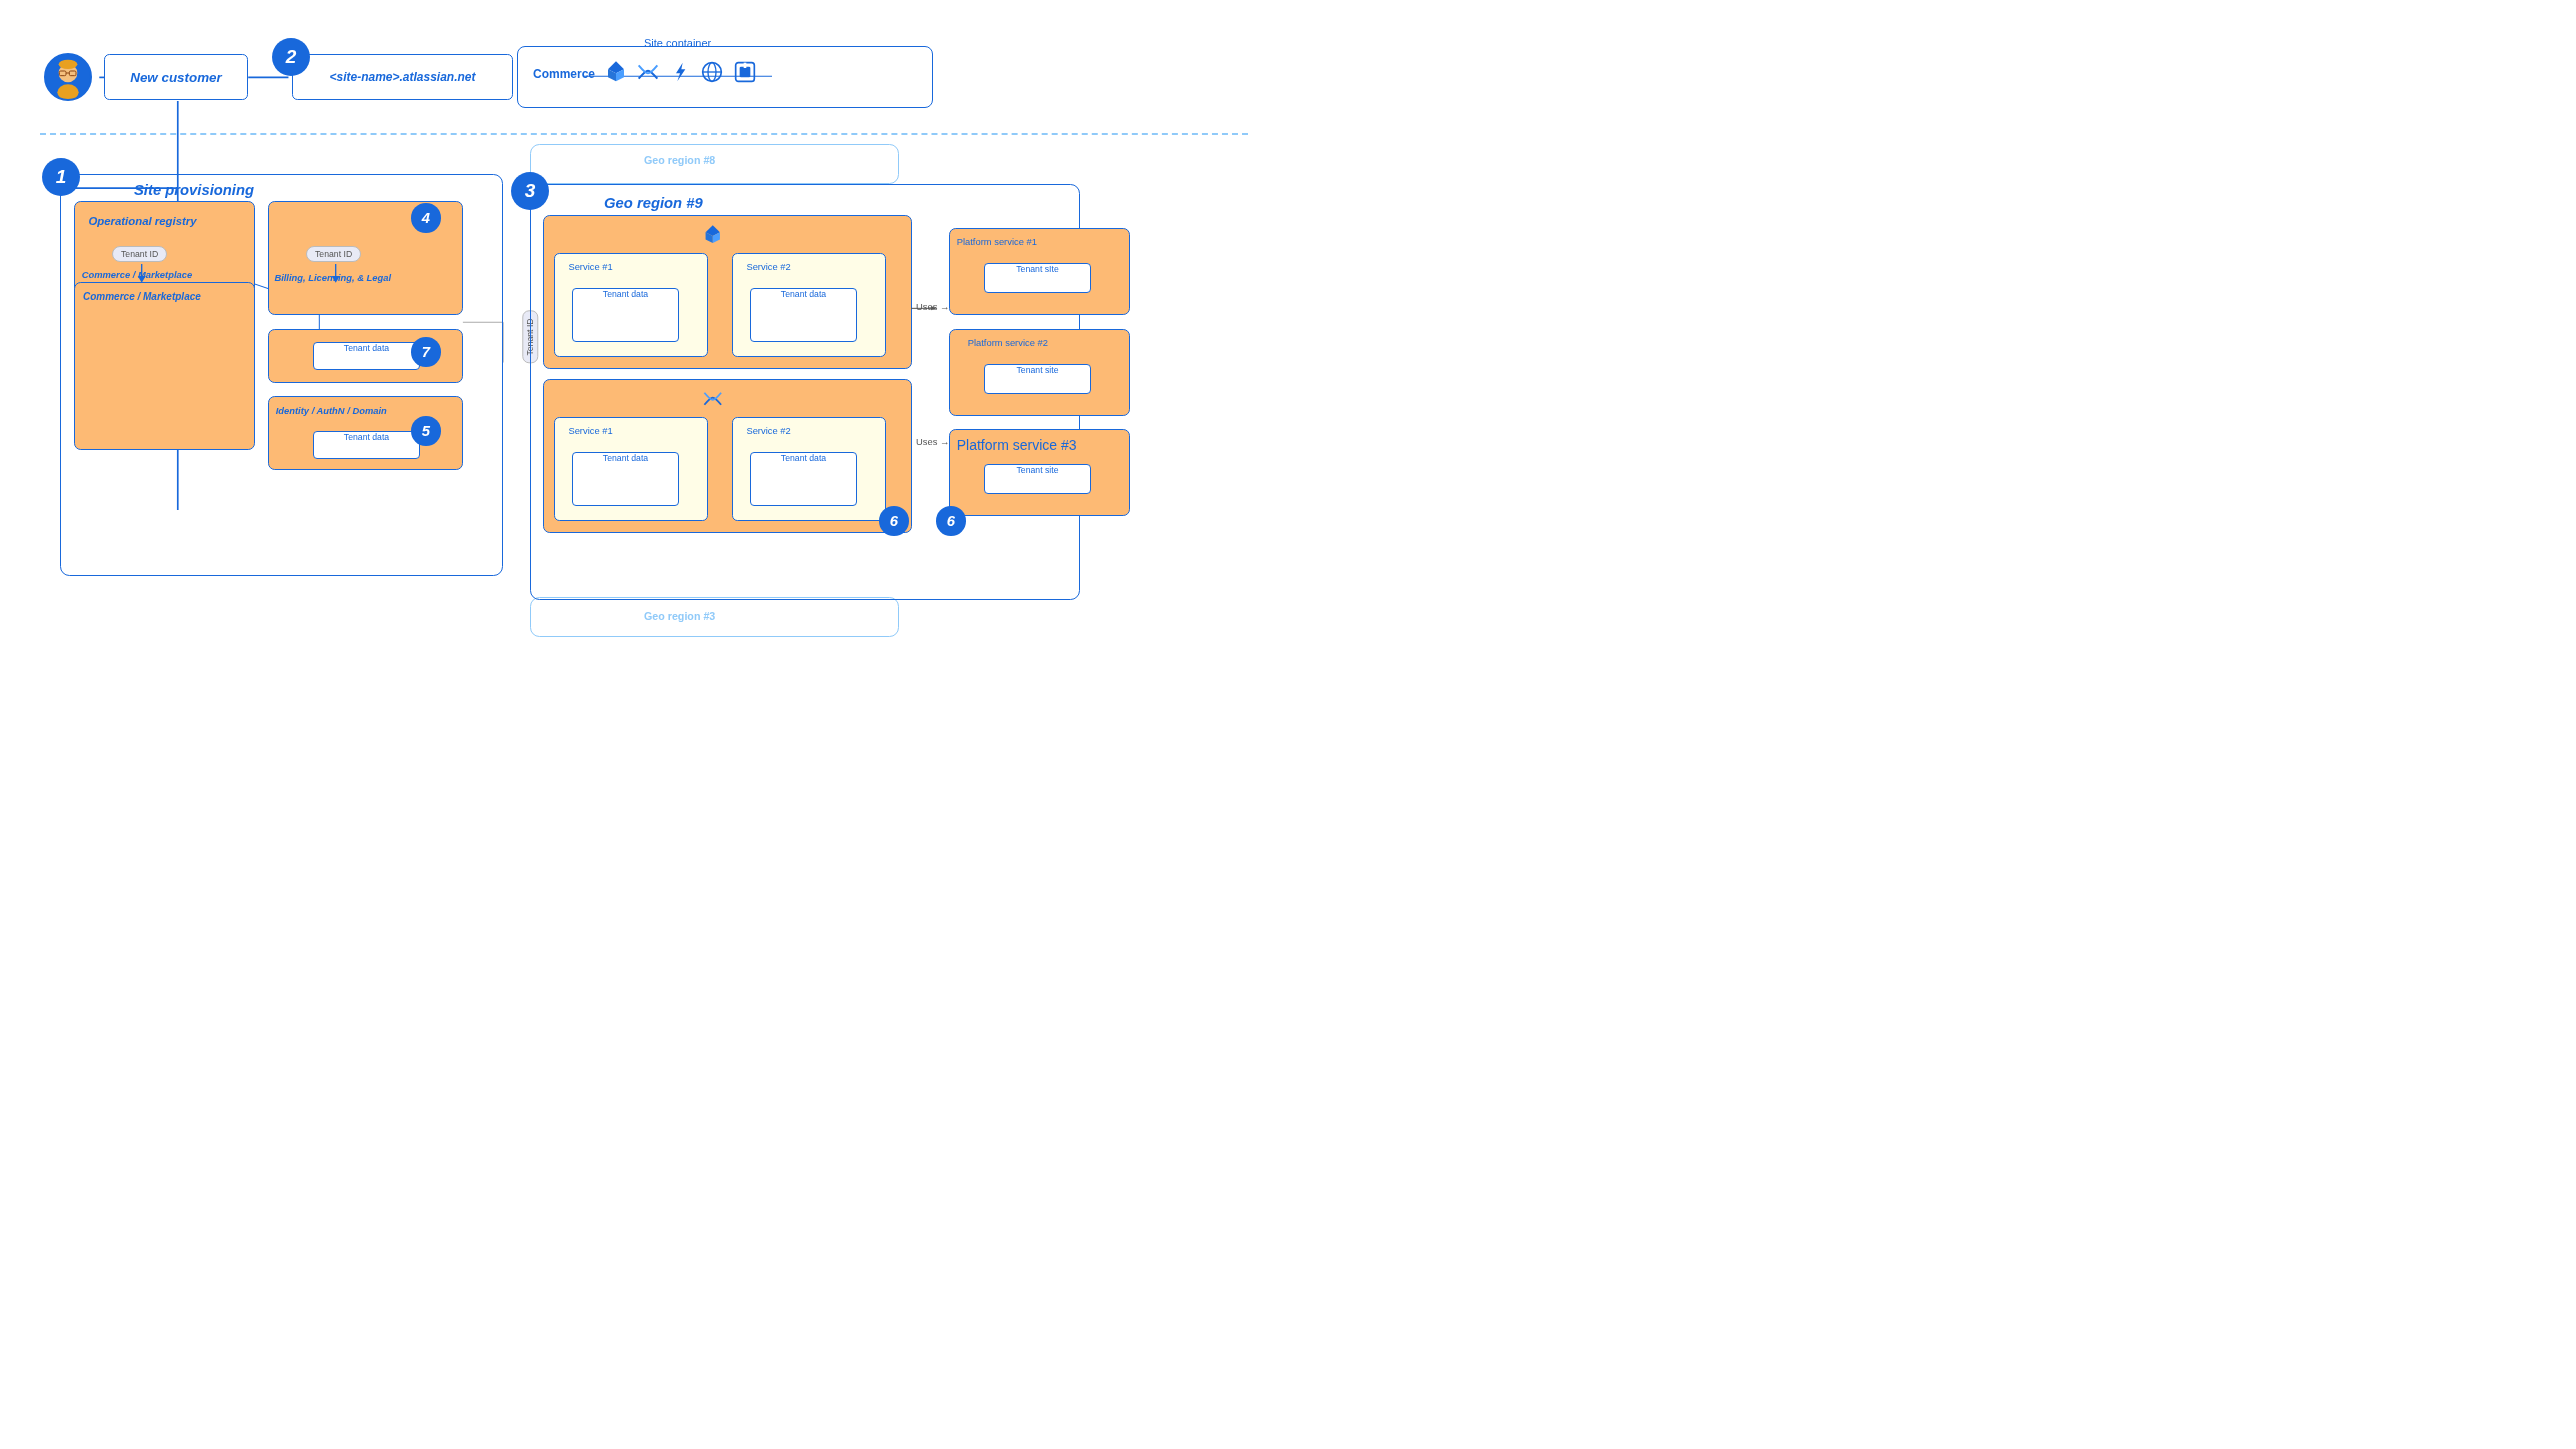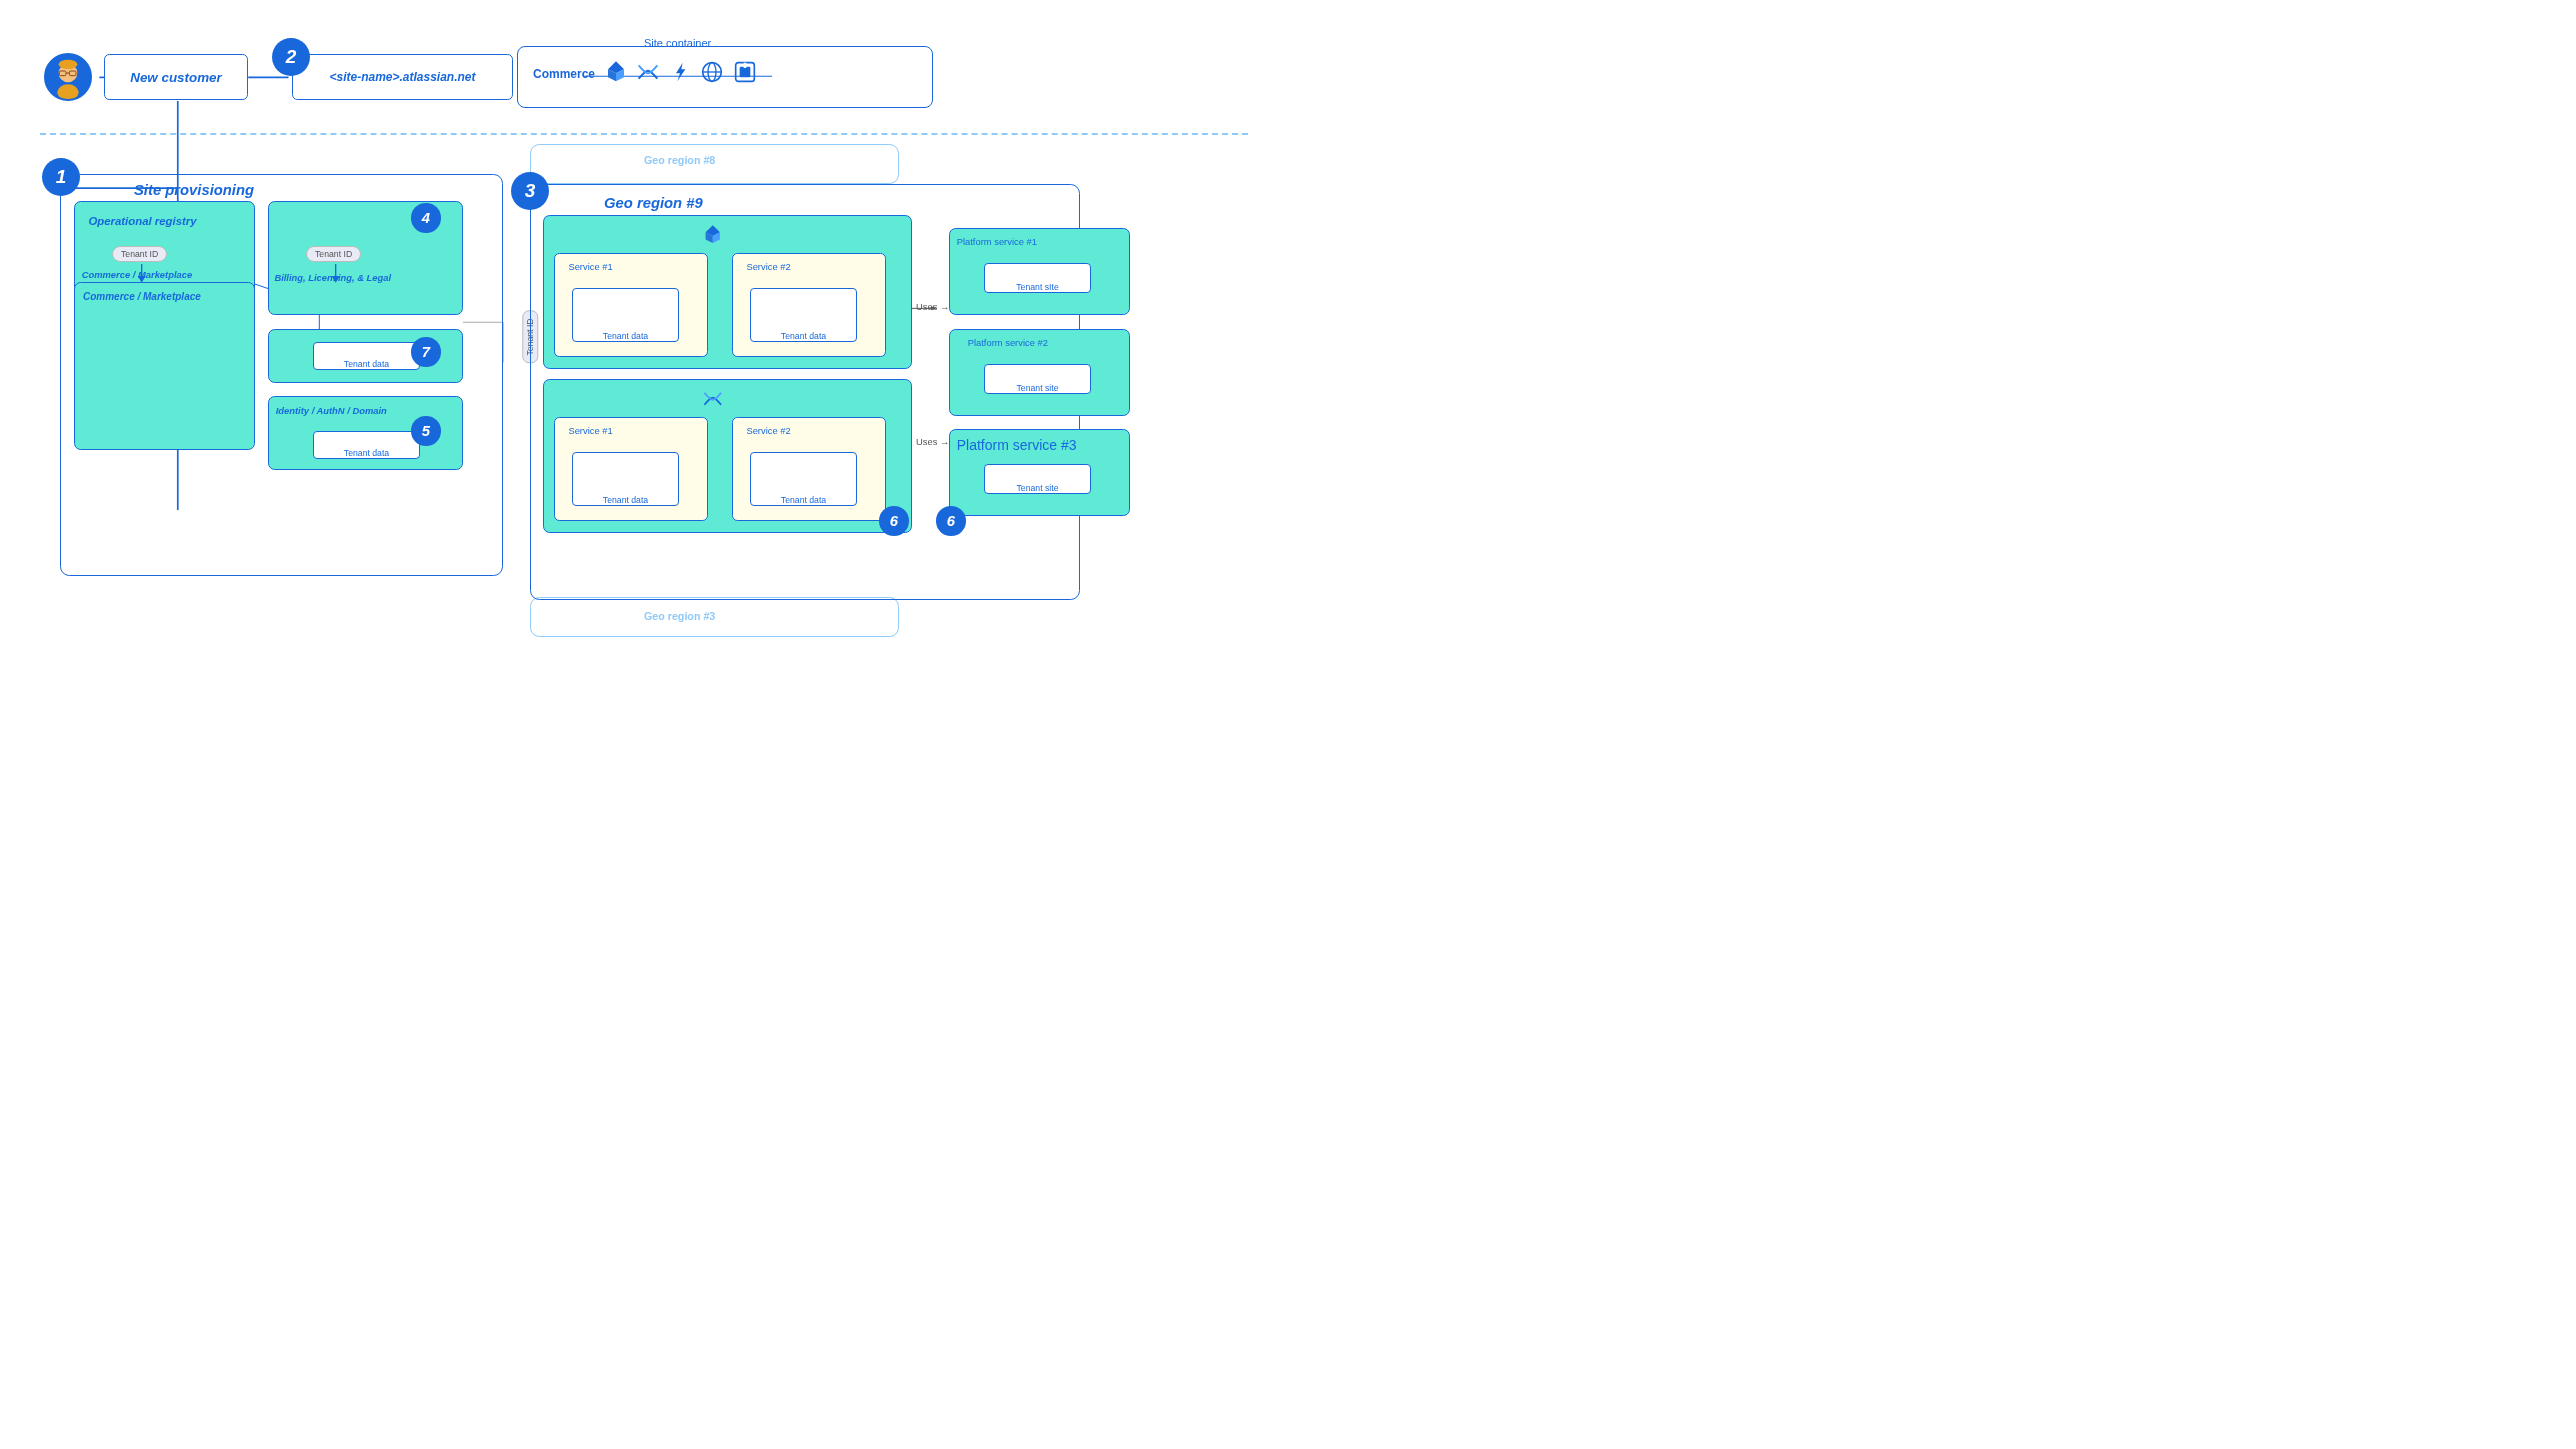--- a/index.html
+++ b/index.html
@@ -127,31 +127,31 @@
     }
 
     .uses-label {
       position: absolute;
       font-size: 9.4px;
       color: #555;
     }
 
     .small-cream-box {
       position: absolute;
-      background: #5eead4;
+      background: #fdba74;
       border: 1.3px solid #1868DB;
       border-radius: 6.7px;
     }
 
     .inner-white-box {
       position: absolute;
       background: #fff;
       border: 1px solid #1868DB;
       border-radius: 4px;
-      display: flex; align-items: flex-end; justify-content: center;
+      display: flex; align-items: flex-start; justify-content: center;
       font-size: 8.7px;
       color: #1868DB;
       font-weight: 500;
     }
   </style>
 </head>
 <body>
 
 <div class="diagram-container">
 

